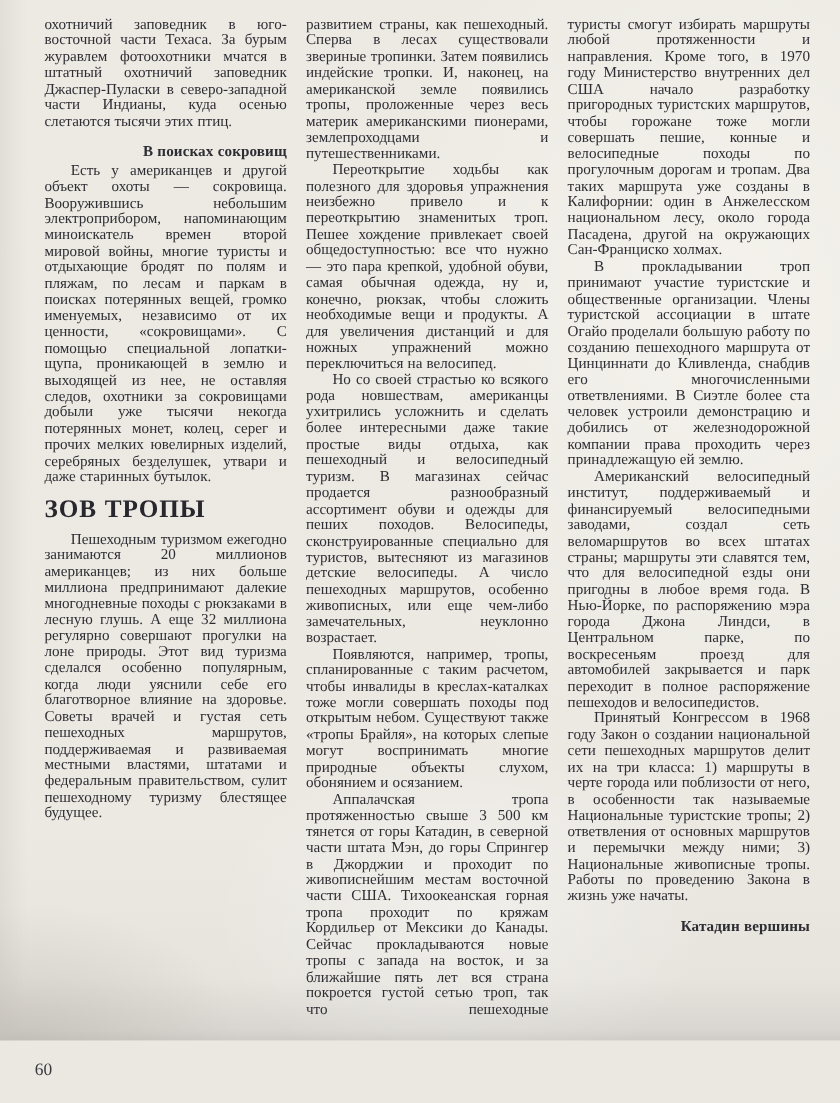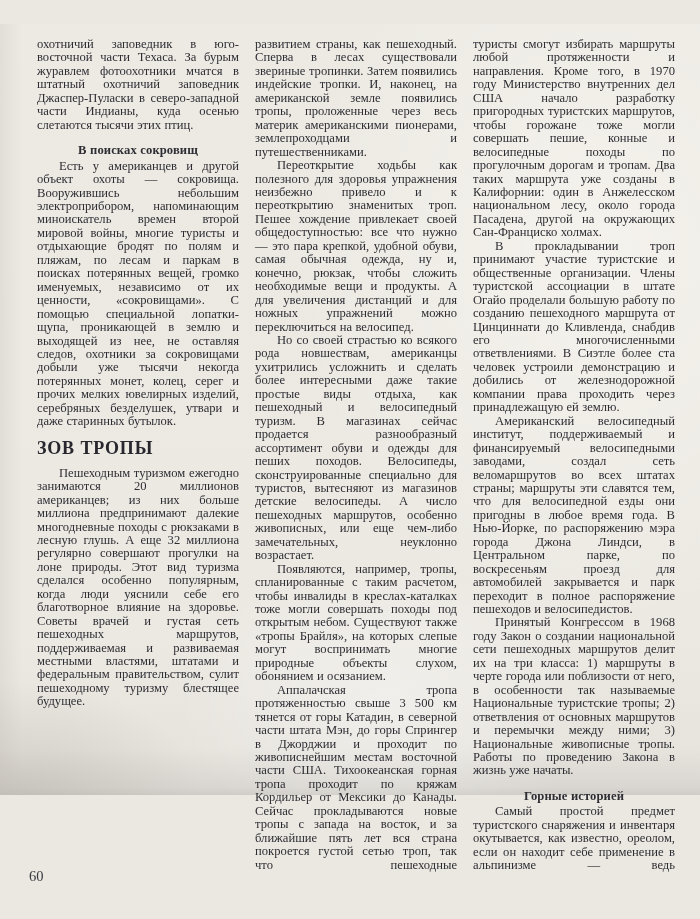--- a/index.html
+++ b/index.html
@@ -4,27 +4,26 @@
 <style>
   * { margin: 0; padding: 0; box-sizing: border-box; }
   html, body { width: 700px; height: 919px; overflow: hidden; }
   body {
     font-family: "Liberation Serif", "DejaVu Serif", serif;
     color: #2e2d33;
     background: #ebe8e2;
   }
   .page {
     position: relative;
-    width: 700px; height: 771px;
+    width: 700px; height: 867px;
     background:
       radial-gradient(ellipse 260px 160px at 3% 100%, rgba(175,170,162,0.40), transparent 70%),
       radial-gradient(ellipse 300px 200px at 55% 88%, rgba(255,255,255,0.35), transparent 70%),
       radial-gradient(ellipse 400px 500px at 85% 30%, rgba(255,253,248,0.45), transparent 75%),
       linear-gradient(to bottom, #edeae4 0%, #ece9e3 80%, #e7e4de 94%, #d9d6d1 99%, #cfccc7 100%);
-    margin-top: 24px;
   }
   .page::after { 
     content:"";
     position:absolute; left:0; top:0; bottom:0; width:26px;
     background: linear-gradient(to right, rgba(190,186,179,0.25), transparent 85%);
     pointer-events:none;
   }
   .cols {
     position: absolute;
     left: 37px; top: 14px;
@@ -37,38 +36,38 @@
     line-height: 13.45px;
     text-align: justify;
     hyphens: auto;
     -webkit-hyphens: auto;
     word-spacing: 0.02em;
   }
   .col p.ind { text-indent: 22px; }
   .col p.runon { text-align-last: justify; }
   .col h3 {
     font-weight: bold;
-    text-align: center;
+    text-align: right;
     margin-top: 12px;
     margin-bottom: 2px;
     letter-spacing: 0.1px;
   }
   .col h2 {
     font-weight: bold;
-    font-size: 18px;
+    font-size: 21px;
     line-height: 20px;
     text-align: left;
     letter-spacing: 0.8px;
     margin-top: 9px;
     margin-bottom: 9px;
     color: #28272e;
   }
   .pagenum {
     position: absolute;
-    left: 29px; top: 844px;
+    left: 29px; top: 884px;
     font-size: 14.5px;
     color: #3a3940;
   }
 </style>
 </head>
 <body>
 
 <div class="page">
   <div class="cols">
 
@@ -86,20 +85,19 @@
       <p class="ind">Но со своей страстью ко всякого рода новшествам, американцы ухитрились усложнить и сделать более интересными даже такие простые виды отдыха, как пешеходный и велосипедный туризм. В магазинах сейчас продается разнообразный ассортимент обуви и одежды для пеших походов. Велосипеды, сконструированные специально для туристов, вытесняют из магазинов детские велосипеды. А число пешеходных маршрутов, особенно живописных, или еще чем-либо замечательных, неуклонно возрастает.</p>
       <p class="ind">Появляются, например, тропы, спланированные с таким расчетом, чтобы инвалиды в креслах-каталках тоже могли совершать походы под открытым небом. Существуют также «тропы Брайля», на которых слепые могут воспринимать многие природные объекты слухом, обонянием и осязанием.</p>
       <p class="ind runon">Аппалачская тропа протяженностью свыше 3 500 км тянется от горы Катадин, в северной части штата Мэн, до горы Спрингер в Джорджии и проходит по живописнейшим местам восточной части США. Тихоокеанская горная тропа проходит по кряжам Кордильер от Мексики до Канады. Сейчас прокладываются новые тропы с запада на восток, и за ближайшие пять лет вся страна покроется густой сетью троп, так что пешеходные</p>
     </div>
 
     <div class="col">
       <p class="cont">туристы смогут избирать маршруты любой протяженности и направления. Кроме того, в 1970 году Министерство внутренних дел США начало разработку пригородных туристских маршрутов, чтобы горожане тоже могли совершать пешие, конные и велосипедные походы по прогулочным дорогам и тропам. Два таких маршрута уже созданы в Калифорнии: один в Анжелесском национальном лесу, около города Пасадена, другой на окружающих Сан-Франциско холмах.</p>
       <p class="ind">В прокладывании троп принимают участие туристские и общественные организации. Члены туристской ассоциации в штате Огайо проделали большую работу по созданию пешеходного маршрута от Цинциннати до Кливленда, снабдив его многочисленными ответвлениями. В Сиэтле более ста человек устроили демонстрацию и добились от железнодорожной компании права проходить через принадлежащую ей землю.</p>
       <p class="ind">Американский велосипедный институт, поддерживаемый и финансируемый велосипедными заводами, создал сеть веломаршрутов во всех штатах страны; маршруты эти славятся тем, что для велосипедной езды они пригодны в любое время года. В Нью-Йорке, по распоряжению мэра города Джона Линдси, в Центральном парке, по воскресеньям проезд для автомобилей закрывается и парк переходит в полное распоряжение пешеходов и велосипедистов.</p>
       <p class="ind">Принятый Конгрессом в 1968 году Закон о создании национальной сети пешеходных маршрутов делит их на три класса: 1) маршруты в черте города или поблизости от него, в особенности так называемые Национальные туристские тропы; 2) ответвления от основных маршрутов и перемычки между ними; 3) Национальные живописные тропы. Работы по проведению Закона в жизнь уже начаты.</p>
-      <h3>Горные историей</h3>
-      <p class="ind runon">Самый простой предмет туристского снаряжения и инвентаря окутывается, как известно, ореолом, если он находит себе применение в альпинизме — ведь</p>
+      <h3>Катадин вершины</h3>
     </div>
 
   </div>
 
   <div class="pagenum">60</div>
 </div>
 
 </body></html>

